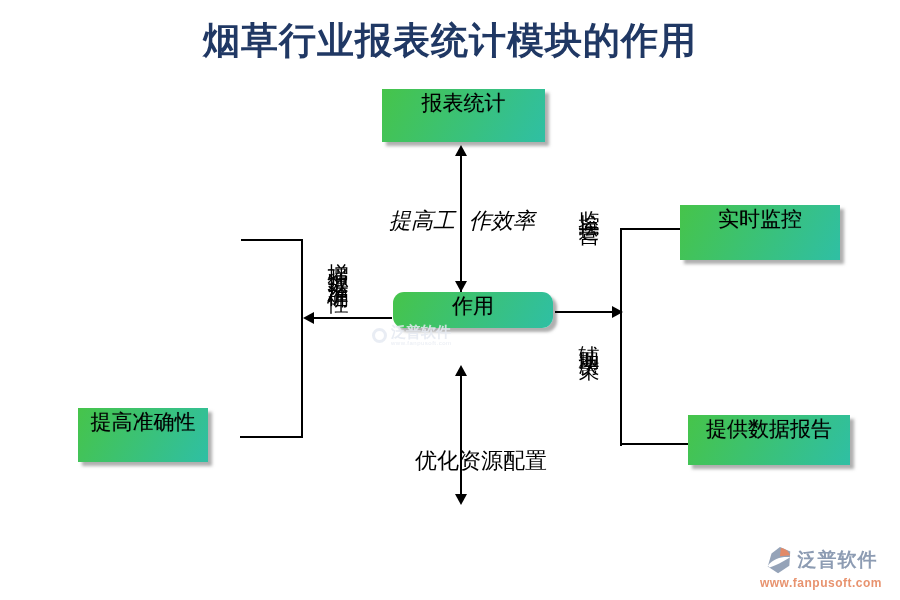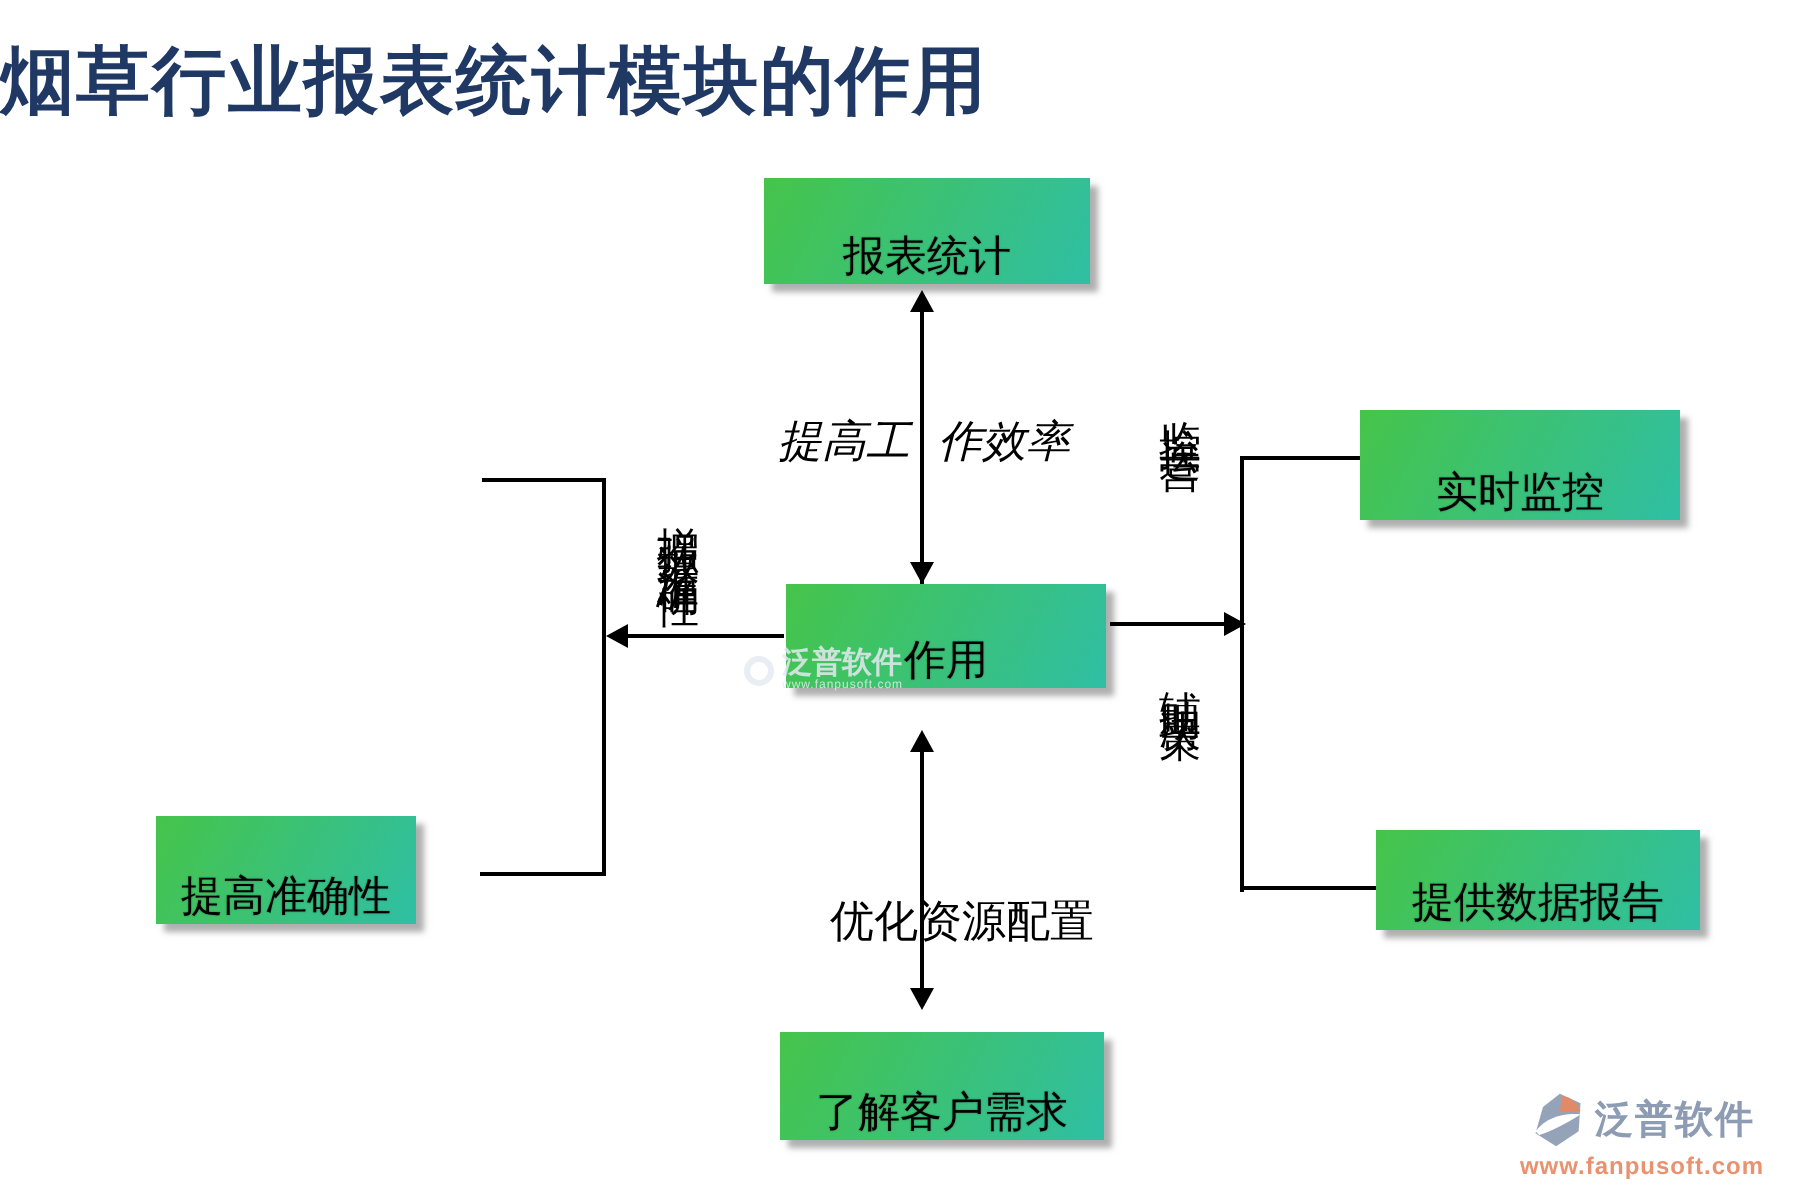--- a/index.html
+++ b/index.html
@@ -1,25 +1,25 @@
 <!DOCTYPE html>
 <html style="--title: #203864; --g1: #46c44a; --g2: #2fbfa4; --brand: #8d9cb3; --brandUrl: #e8936f;"><head>
 <meta charset="utf-8">
 <style>
   html,body{margin:0;padding:0;background:#fff;}
   #stage{
     position:relative;width:900px;height:600px;background:#ffffff;overflow:hidden;
     font-family:"Liberation Sans","DejaVu Sans",sans-serif;color:#000;
   }
   .title{
-    position:absolute;top:16px;left:0;width:900px;text-align:left;
+    position:absolute;top:16px;left:0;width:900px;text-align:center;
     font-size:37px;font-weight:bold;color:var(--title,#203864);letter-spacing:1px;
   }
   .gbox{
-    position:absolute;display:flex;align-items:flex-end;justify-content:center;
+    position:absolute;display:flex;align-items:flex-start;justify-content:center;
     background:linear-gradient(118deg,var(--g1,#46c44a) 0%,var(--g2,#2fbfa4) 100%);
     box-shadow:4px 4px 3px rgba(110,110,110,.55);
     font-size:21px;color:#000;text-shadow:0 0 1px rgba(0,0,0,.35);
   }
   .ln{position:absolute;background:#000;}
   .ah{position:absolute;width:0;height:0;}
   .ah-up{border-left:6px solid transparent;border-right:6px solid transparent;border-bottom:11px solid #000;}
   .ah-down{border-left:6px solid transparent;border-right:6px solid transparent;border-top:11px solid #000;}
   .ah-left{border-top:6px solid transparent;border-bottom:6px solid transparent;border-right:11px solid #000;}
   .ah-right{border-top:6px solid transparent;border-bottom:6px solid transparent;border-left:11px solid #000;}
@@ -51,40 +51,37 @@
 <body>
 
 <div id="stage">
 
   <div class="title">烟草行业报表统计模块的作用</div>
 
   <div class="gbox" style="left:382px;top:89px;width:163px;height:53px;">
     <span>报表统计</span>
   </div>
 
-  <div class="gbox" style="left:393px;top:292px;width:160px;height:52px;">
+  <div class="gbox" style="left:393px;top:292px;width:160px;height:36px;border-radius:11px;">
     <span>作用</span>
   </div>
 
 
   <div class="gbox" style="left:78px;top:408px;width:130px;height:54px;">
     <span>提高准确性</span>
   </div>
 
   <div class="gbox" style="left:680px;top:205px;width:160px;height:55px;">
     <span>实时监控</span>
   </div>
 
   <div class="gbox" style="left:688px;top:415px;width:162px;height:50px;font-family:Liberation Serif, serif;">
     <span>提供数据报告</span>
   </div>
 
-  <div class="gbox" style="left:390px;top:516px;width:162px;height:54px;">
-    <span>了解客户需求</span>
-  </div>
 
   <div class="ln" style="left:460px;top:154px;width:2px;height:138px;"></div>
   <div class="ah ah-up" style="left:455px;top:145px;"></div>
   <div class="ah ah-down" style="left:455px;top:281px;"></div>
 
   <div class="ln" style="left:460px;top:374px;width:2px;height:122px;"></div>
   <div class="ah ah-up" style="left:455px;top:365px;"></div>
   <div class="ah ah-down" style="left:455px;top:494px;"></div>
 
   <div class="ln" style="left:308px;top:317px;width:84px;height:2px;"></div>

